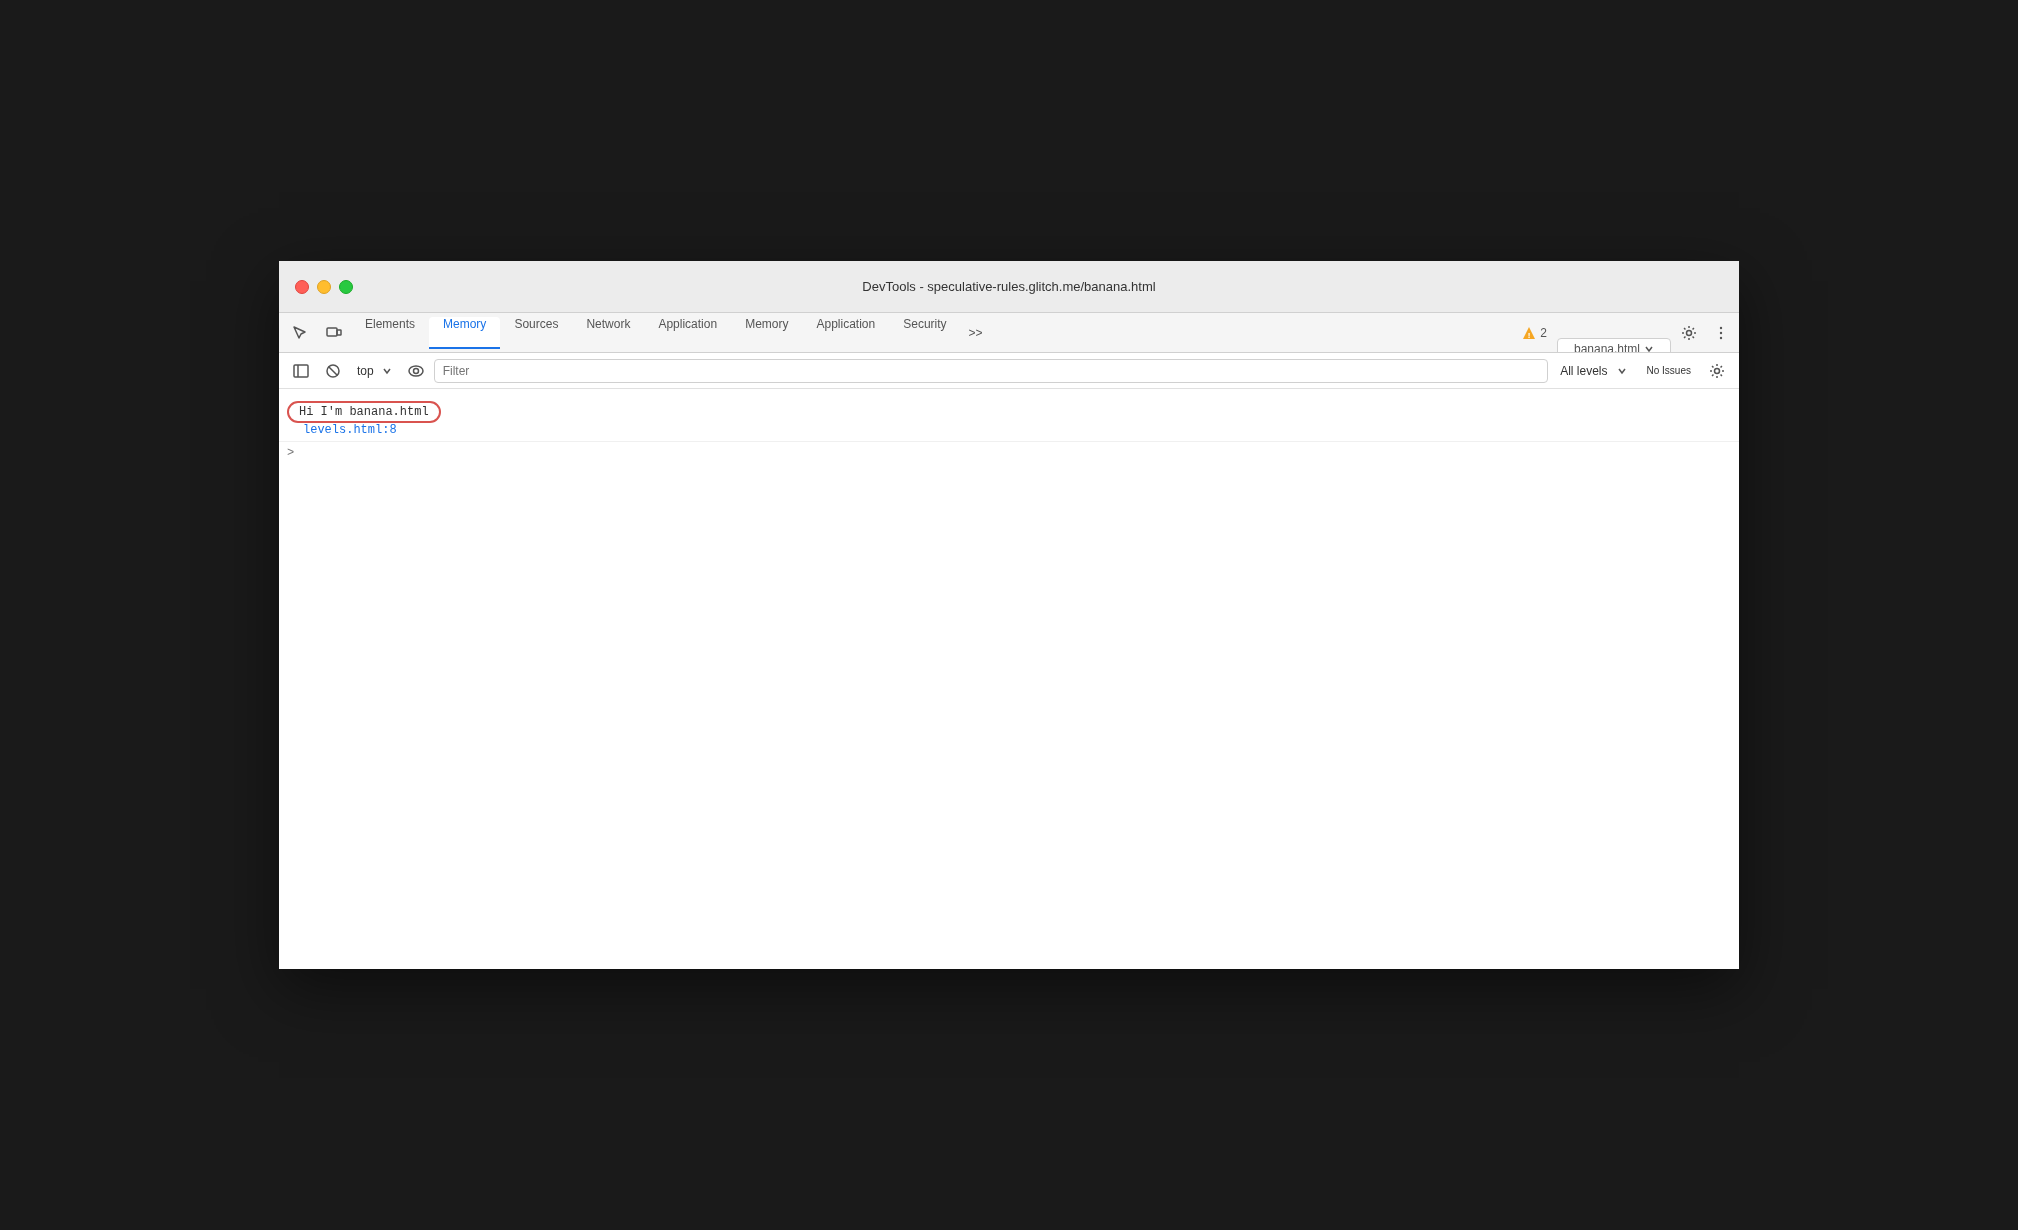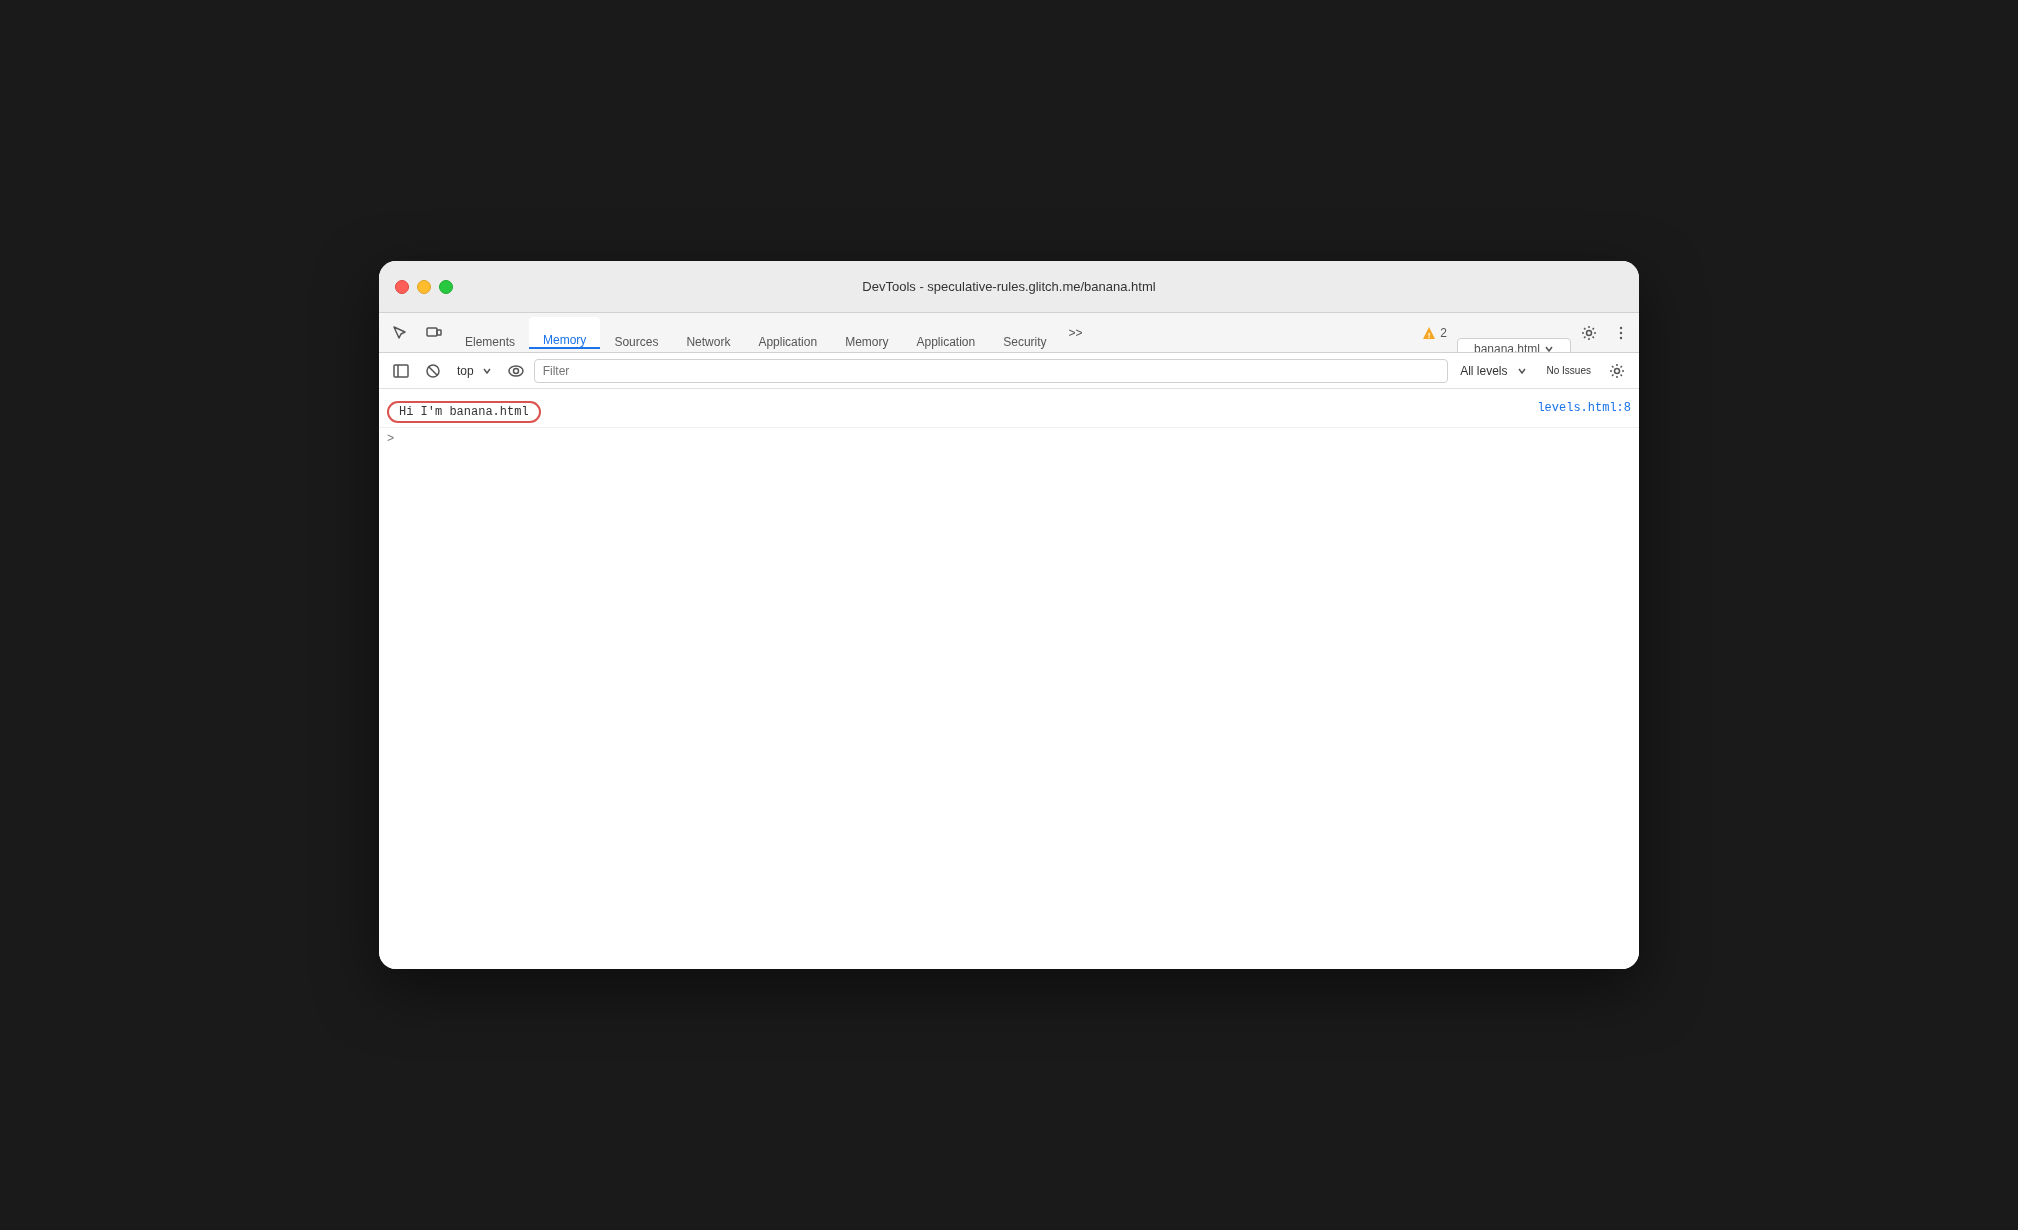--- a/index.html
+++ b/index.html
@@ -7,23 +7,23 @@
     body {
       background: #1a1a1a;
       display: flex;
       align-items: center;
       justify-content: center;
       min-height: 100vh;
       font-family: -apple-system, BlinkMacSystemFont, 'Segoe UI', sans-serif;
     }
 
     .window {
-      width: 1260px;
+      width: 1460px;
       background: #ffffff;
-      border-radius: 17px;
+      border-radius: 0;
       box-shadow: 0 20px 60px rgba(0,0,0,0.5);
       overflow: hidden;
     }
 
     
     .titlebar {
       background: #ececec;
       height: 52px;
       display: flex;
       align-items: center;
@@ -75,21 +75,21 @@
       border-radius: 4px;
       color: #555;
       font-size: 14px;
       flex-shrink: 0;
     }
 
     .tab-item {
       padding: 0 14px;
       height: 32px;
       display: flex;
-      align-items: flex-end;
+      align-items: flex-start;
       font-size: 12px;
       color: #555;
       cursor: pointer;
       white-space: nowrap;
       border-radius: 4px 4px 0 0;
     }
     .tab-item.active {
       color: #1a73e8;
       border-bottom: 2px solid #1a73e8;
       background: #fff;
@@ -233,20 +233,21 @@
       padding: 8px 0;
     }
 
     .console-log-row {
       display: flex;
       align-items: flex-start;
       padding: 4px 8px;
       border-bottom: 1px solid #f0f0f0;
       font-size: 12px;
       font-family: 'Menlo', 'Monaco', 'Courier New', monospace;
+      flex-direction: column;
     }
 
     .console-log-message {
       flex: 1;
       color: #333;
     }
 
     .console-log-message .highlighted-text {
       display: inline-block;
       border: 2px solid #d9534f;

